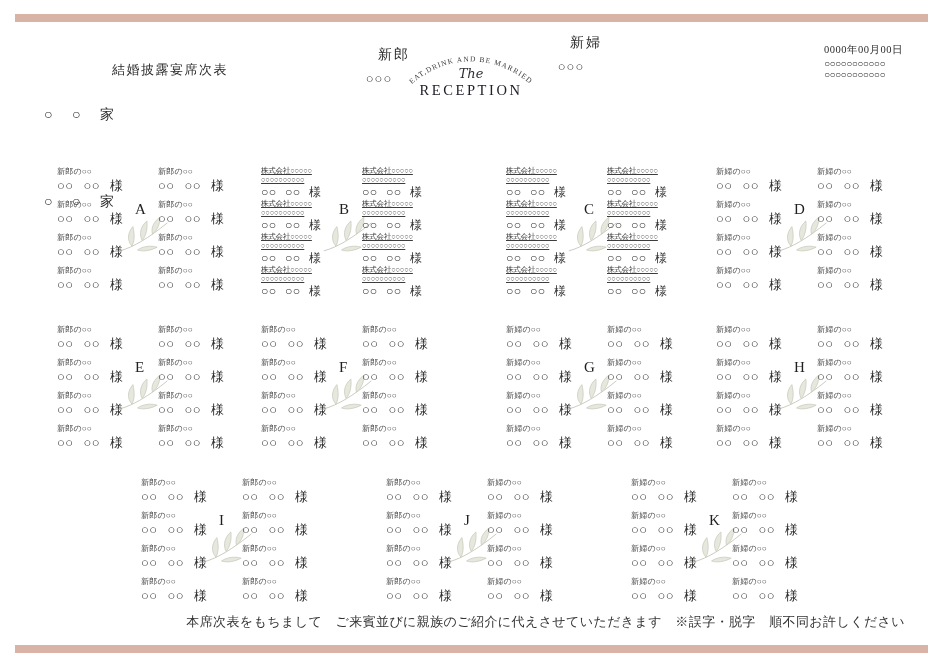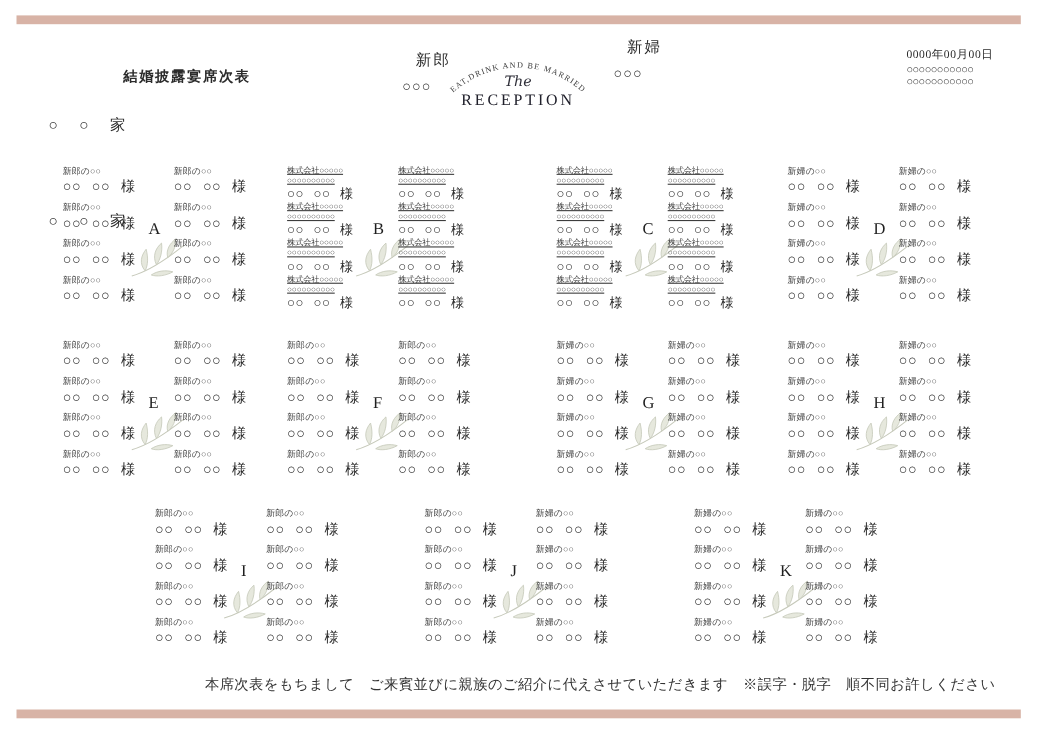--- a/index.html
+++ b/index.html
@@ -7,34 +7,34 @@
   body {
     position:relative; overflow:hidden; background:#ffffff;
     font-family:"Liberation Serif","DejaVu Serif",serif; color:#2b2b2b;
   }
   .band { position:absolute; left:15px; right:15px; height:8px; background:#d8b3a6; }
   .band-top { top:14px; }
   .band-bottom { bottom:14px; }
 
   
   .family { position:absolute; left:44px; top:42px; font-size:14px; line-height:29px; letter-spacing:8px; white-space:pre; }
-  .title  { position:absolute; left:112px; top:61px; font-size:13px; font-weight:bold; letter-spacing:1.5px; white-space:nowrap; }
+  .title  { position:absolute; left:112px; top:61px; font-size:13px; font-weight:normal; letter-spacing:1.5px; white-space:nowrap; }
   .person { position:absolute; width:62px; text-align:center; }
   .person-groom { left:348px; top:46px; }
   .person-bride { left:540px; top:34px; }
   .p-label { font-size:14px; letter-spacing:2px;text-align:right; }
   .p-name  { font-size:13px; margin-top:7px; letter-spacing:1px; }
   .logo { position:absolute; left:394px; top:36px; }
   .venue { position:absolute; right:40px; top:43px; text-align:left; }
   .v-date { font-size:10.5px; letter-spacing:0.5px; margin-bottom:1px; }
   .v-line { font-size:10px; line-height:11px; letter-spacing:-0.5px; }
 
   
   .table { position:absolute; width:190px; height:135px; }
-  .col { position:absolute; top:0; width:90px; }
+  .col { position:absolute; top:16px; width:90px; }
   .col-left { left:0; }
   .col-right { left:101px; }
   .guest { height:33px; }
   .g-label { font-size:8px; color:#3d3d3d; line-height:9.5px; letter-spacing:0.2px; white-space:nowrap; }
   .g-name  { font-size:13px; line-height:15px; margin-top:1px; word-spacing:6px; letter-spacing:0.5px; white-space:nowrap; }
   .guest.company .g-name { font-size:12px; word-spacing:5px; }
   .guest.company .g-label { font-size:7.5px; line-height:8.5px; letter-spacing:-0.2px;text-decoration:underline; }
   .deco { position:absolute; left:60px; top:52px; width:66px; height:58px; }
   .tletter { position:absolute; left:18px; top:-2px; font-size:15px; color:#1f1f1f; }
   .leaf { position:absolute; left:0; top:12px; }

